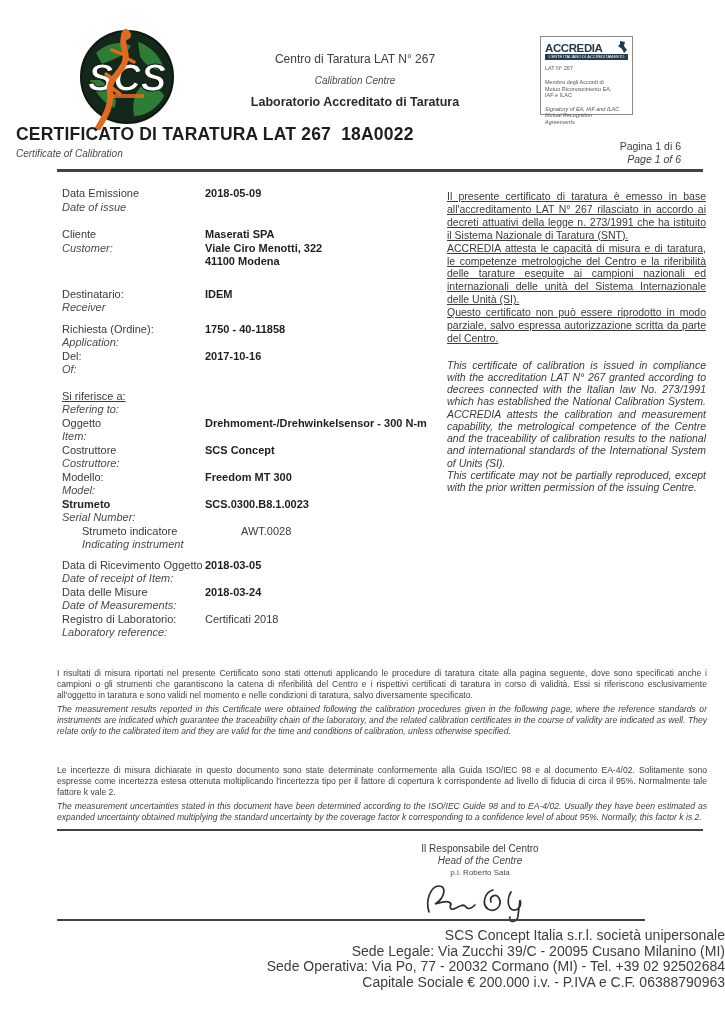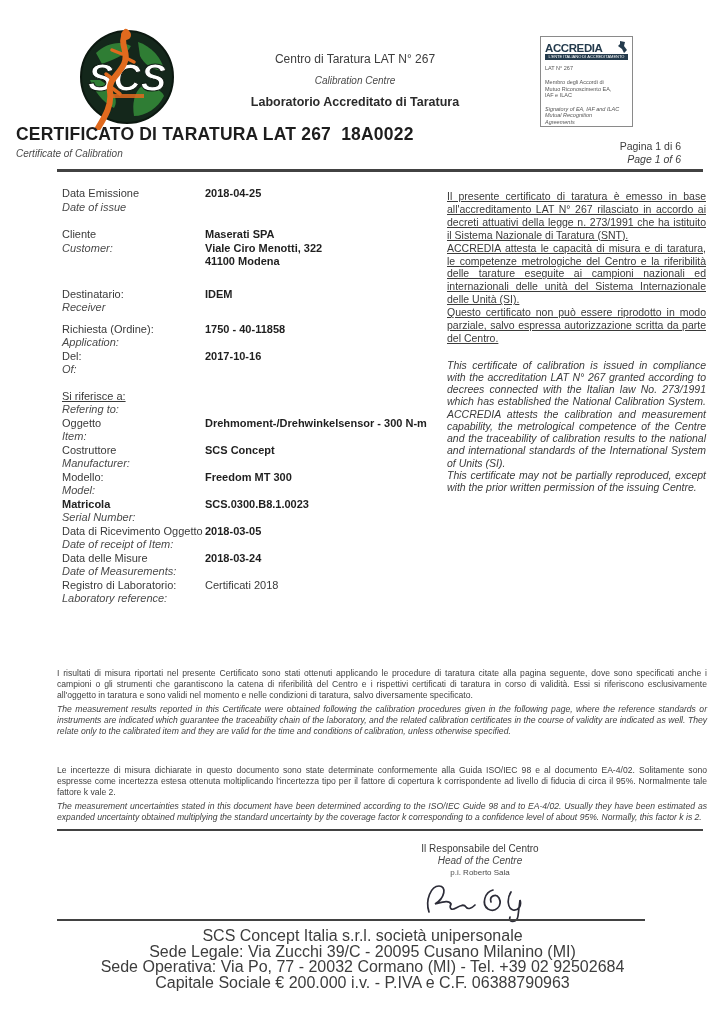--- a/index.html
+++ b/index.html
@@ -6,21 +6,21 @@
   .page{
     position:relative;width:725px;height:1024px;margin:0 auto;background:#ffffff;
     font-family:"Liberation Sans",sans-serif;color:#3a3a3a;overflow:hidden;
   }
   
   .scs-logo{position:absolute;left:76px;top:28px;width:102px;height:102px;}
   .centre-block{position:absolute;left:205px;top:52px;width:300px;text-align:center;}
   .centre-l1{font-size:12px;color:#3d3d3d;}
   .centre-l2{font-size:10px;font-style:italic;color:#4a4a4a;margin-top:9px;}
   .centre-l3{font-size:12.5px;font-weight:bold;color:#2b2b2b;margin-top:9px;}
-  .accredia-box{position:absolute;left:540px;top:36px;width:93px;height:91px;border:1px solid #8a8a8a;background:#fff;padding:4px 4px 2px 4px;box-sizing:border-box;}
+  .accredia-box{position:absolute;left:540px;top:36px;width:93px;height:79px;border:1px solid #8a8a8a;background:#fff;padding:4px 4px 2px 4px;box-sizing:border-box;}
   .acc-wordmark{display:flex;align-items:center;justify-content:space-between;}
   .acc-word{font-size:11.5px;font-weight:800;letter-spacing:-0.4px;color:#243b4d;}
   .acc-band{height:6px;background:#243b4d;color:#fff;font-size:4px;line-height:6px;text-align:center;overflow:hidden;white-space:nowrap;transform-origin:left center;}
   .acc-lat{margin-top:5px;font-size:5.5px;color:#555;}
   .acc-member{margin-top:8px;font-size:5.5px;line-height:6.5px;color:#555;width:70px;}
   .acc-sign{margin-top:7px;font-size:5.5px;line-height:6.5px;color:#555;font-style:italic;width:78px;}
   
   .title-block{position:absolute;left:16px;top:124px;width:100%;text-align:left;}
   .title-main{font-size:17.5px;font-weight:bold;color:#1d1d1d;white-space:pre;letter-spacing:0.2px;}
   .title-sub{font-size:10px;font-style:italic;color:#4a4a4a;margin-top:3px;}
@@ -53,21 +53,21 @@
   .note{font-size:8.6px;line-height:11px;text-align:justify;color:#3f3f3f;}
   .note.en{font-style:italic;margin-top:3px;}
   .note.second{margin-top:28px;}
   
   .sig-block{position:absolute;left:375px;top:843px;width:210px;text-align:center;}
   .sig-l1{font-size:10px;color:#3a3a3a;}
   .sig-l2{font-size:10px;font-style:italic;color:#4a4a4a;margin-top:1px;}
   .sig-l3{font-size:8px;color:#4a4a4a;margin-top:2px;}
   .sig-svg{margin-top:1px;}
   
-  .footer{position:absolute;left:0;top:928px;width:725px;text-align:center;font-size:16px;line-height:15.5px;color:#3d3d3d;}
+  .footer{position:absolute;left:0;top:928px;width:725px;text-align:right;font-size:14px;line-height:15.5px;color:#3d3d3d;}
 </style>
 </head>
 <body>
 
 <div class="page">
 
   <div class="scs-logo">
     <svg width="102" height="102" viewBox="0 0 102 102">
       <circle cx="51" cy="49" r="46" fill="#14271b" stroke="#0c1810" stroke-width="2"></circle>
       <path d="M20 25 C30 15 45 12 55 18 C50 28 35 32 26 36 Z" fill="#2f7d34"></path>
@@ -112,21 +112,21 @@
 
   <div class="rule rule1"></div>
 
   <div class="left-col">
 
     <div class="frow mb14">
       <div class="flabel">
         <div class="lab-it">Data Emissione</div>
         <div class="lab-en">Date of issue</div>
       </div>
-      <div class="fvalue">2018-04-25</div>
+      <div class="fvalue">2018-05-09</div>
     </div>
 
     <div class="frow mb19">
       <div class="flabel">
         <div class="lab-it">Cliente</div>
         <div class="lab-en">Customer:</div>
       </div>
       <div class="fvalue">
         <div>Maserati SPA</div>
         <div>Viale Ciro Menotti, 322</div>
@@ -169,41 +169,48 @@
       <div class="flabel">
         <div class="lab-it">Oggetto</div>
         <div class="lab-en">Item:</div>
       </div>
       <div class="fvalue">Drehmoment-/Drehwinkelsensor - 300 N-m</div>
     </div>
 
     <div class="frow">
       <div class="flabel">
         <div class="lab-it">Costruttore</div>
-        <div class="lab-en">Manufacturer:</div>
+        <div class="lab-en">Costruttore:</div>
       </div>
       <div class="fvalue">SCS Concept</div>
     </div>
 
     <div class="frow">
       <div class="flabel">
         <div class="lab-it">Modello:</div>
         <div class="lab-en">Model:</div>
       </div>
       <div class="fvalue">Freedom MT 300</div>
     </div>
 
     <div class="frow">
       <div class="flabel">
-        <div class="lab-it bold">Matricola</div>
+        <div class="lab-it bold">Strumeto</div>
         <div class="lab-en">Serial Number:</div>
       </div>
       <div class="fvalue">SCS.0300.B8.1.0023</div>
     </div>
 
+    <div class="frow mb7">
+      <div class="flabel indent-label">
+        <div class="lab-it">Strumeto indicatore</div>
+        <div class="lab-en">Indicating instrument</div>
+      </div>
+      <div class="fvalue normal indent-value">AWT.0028</div>
+    </div>
 
     <div class="frow">
       <div class="flabel">
         <div class="lab-it">Data di Ricevimento Oggetto</div>
         <div class="lab-en">Date of receipt of Item:</div>
       </div>
       <div class="fvalue">2018-03-05</div>
     </div>
 
     <div class="frow">

